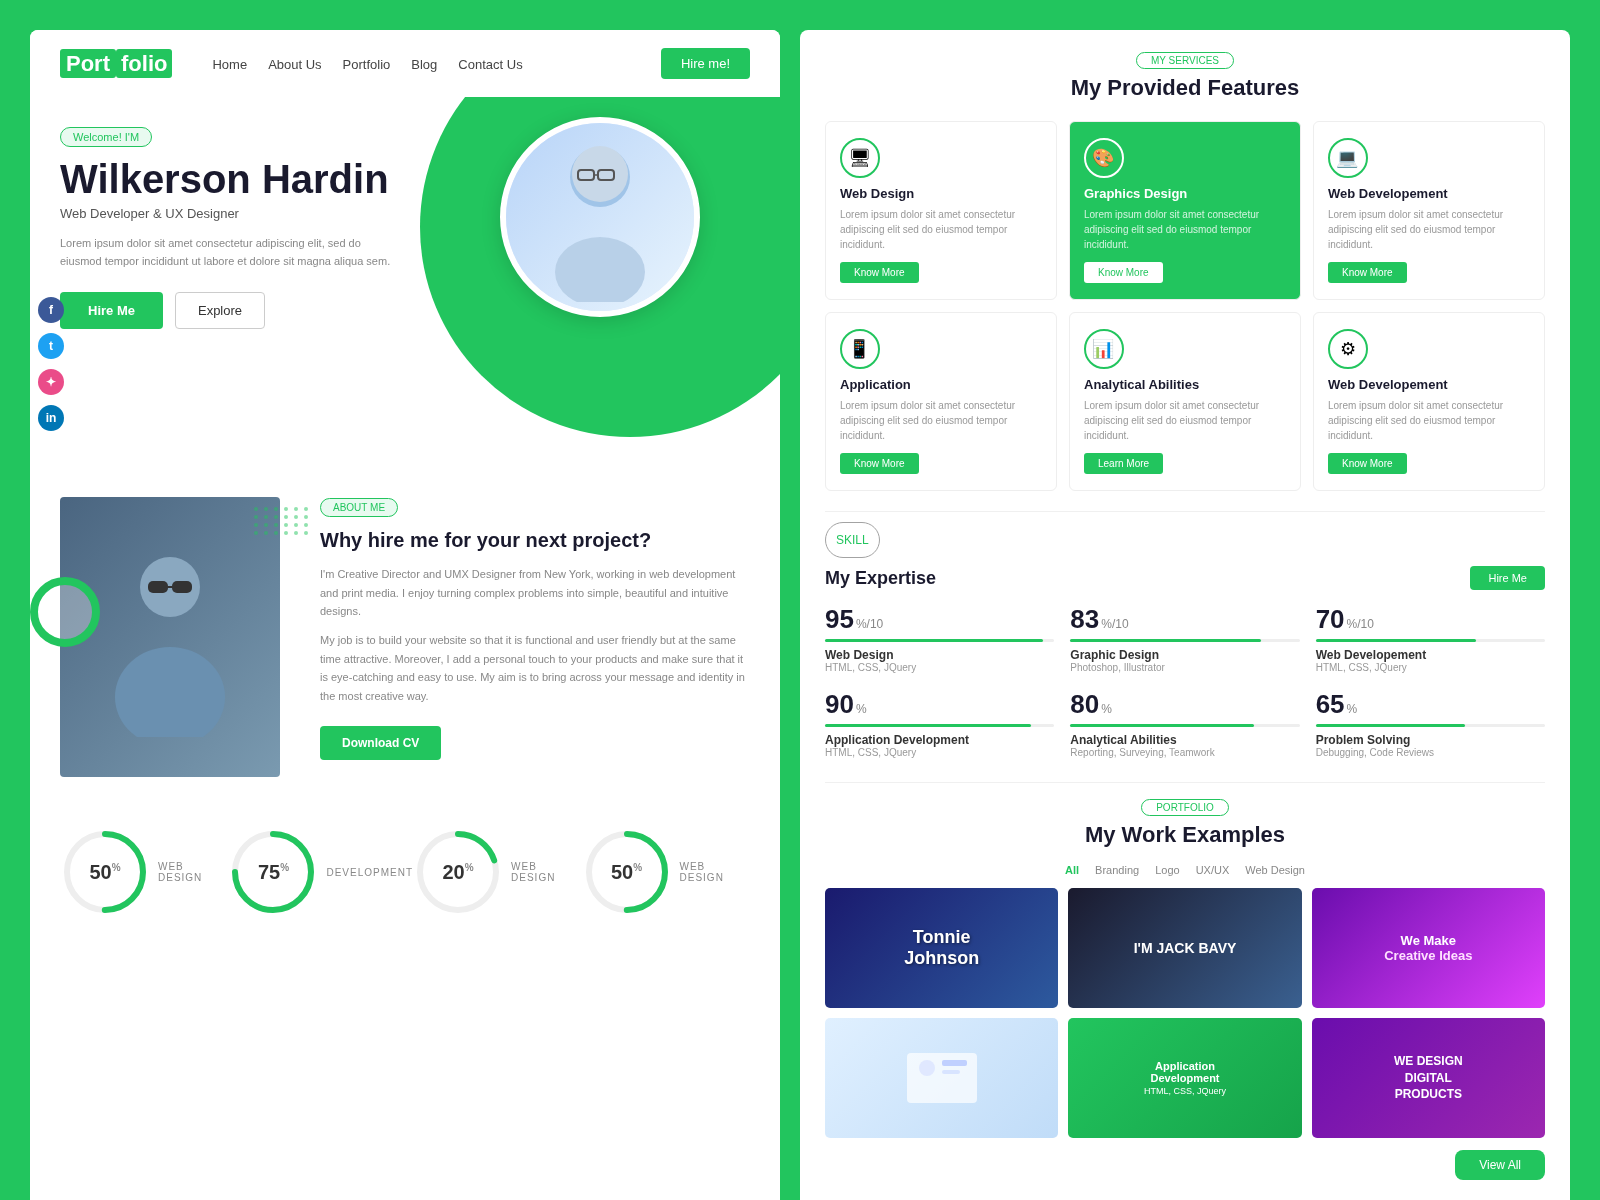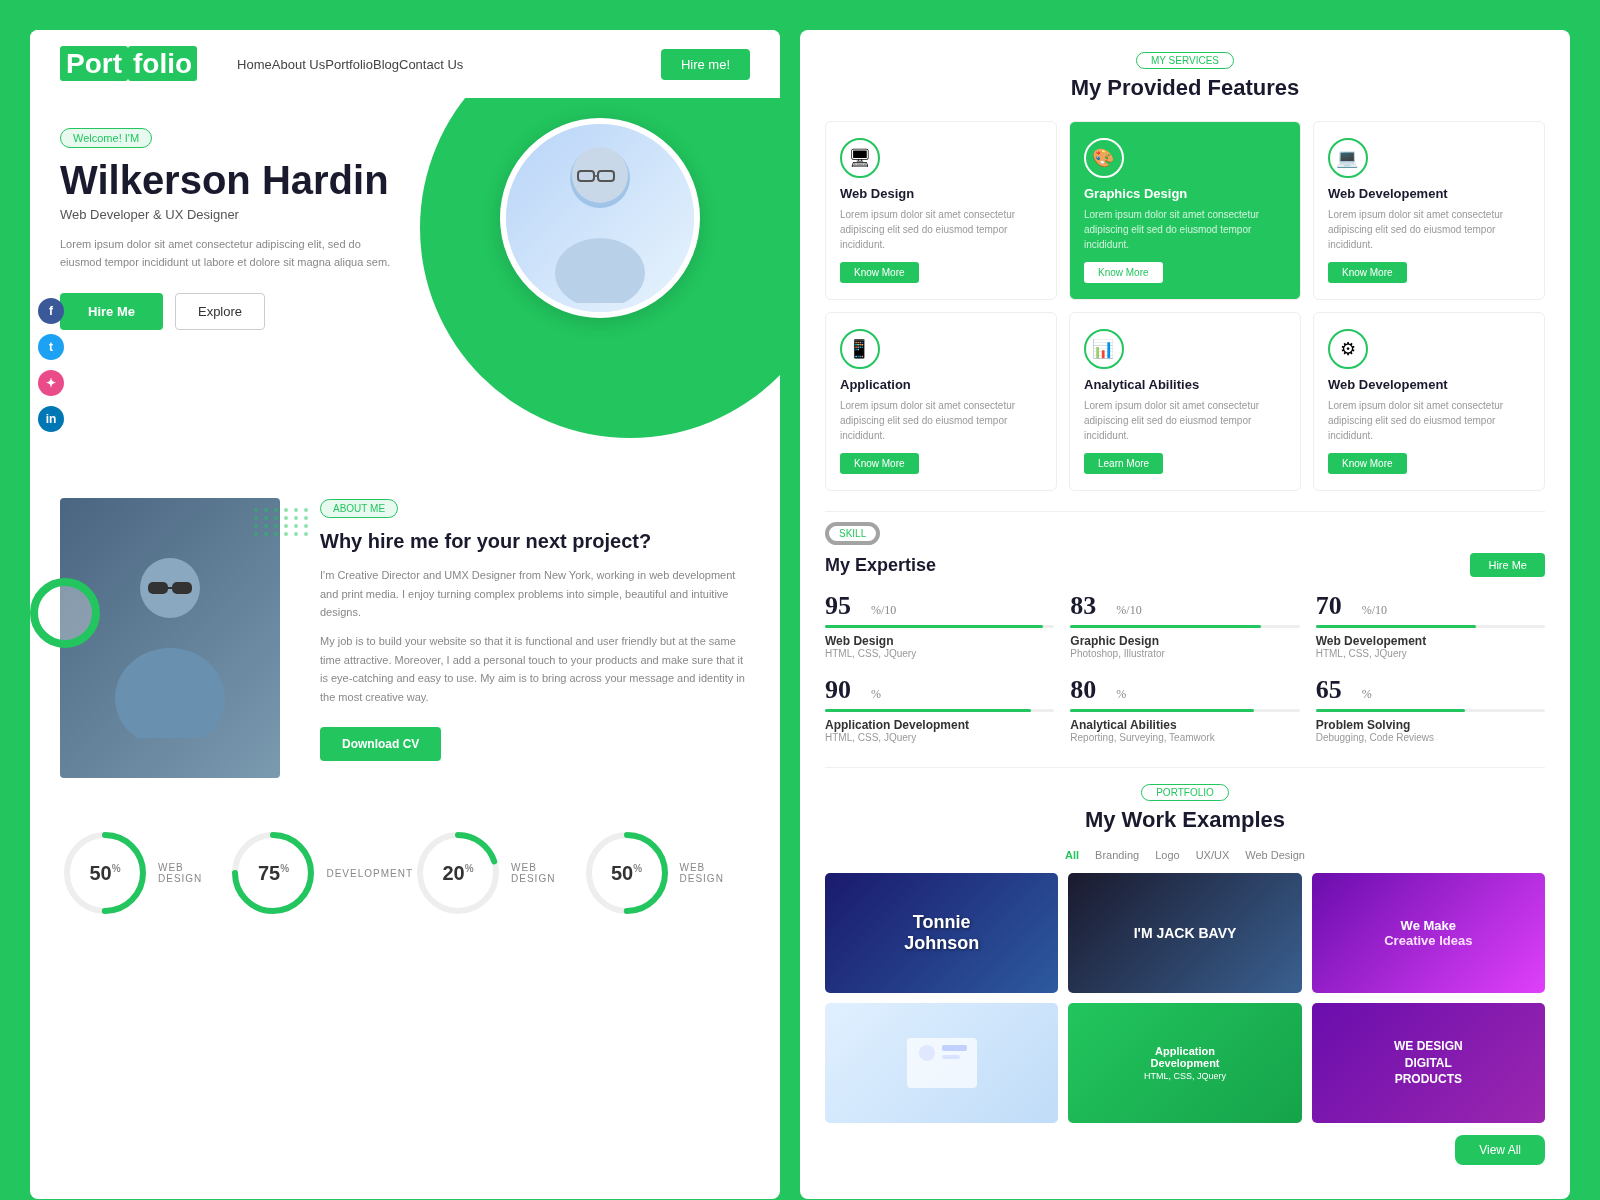--- a/index.html
+++ b/index.html
@@ -26,35 +26,35 @@
     .nav {
       display: flex;
       align-items: center;
       padding: 18px 30px;
       gap: 30px;
       background: #fff;
       position: relative;
       z-index: 10;
     }
     .logo {
-      font-size: 28px;
+      font-size: 22px;
       font-weight: 700;
       color: #222;
       margin-right: 10px;
     }
     .logo span {
       color: #22c55e;
       background: #22c55e;
       color: #fff;
       padding: 2px 6px;
       border-radius: 3px;
     }
     .nav-links {
       display: flex;
-      gap: 0;
+      gap: 21px;
       list-style: none;
       flex: 1;
     }
     .nav-links li a {
       text-decoration: none;
       color: #444;
       font-size: 13px;
     }
     .nav-hire-btn {
       background: #22c55e;
@@ -433,39 +433,38 @@
       background: #22c55e;
       color: #fff;
       border: none;
       padding: 6px 18px;
       border-radius: 4px;
       font-size: 11px;
       cursor: pointer;
     }
     .skill-badge {
       display: inline-block;
-      border: 4px solid #a3a3a3;
+      border: 1px solid #a3a3a3;
       color: #22c55e;
-      padding: 2px 10px;
+      padding: 10px 10px;
       border-radius: 20px;
-      font-size: 10px;
+      font-size: 12px;
       margin-bottom: 8px;
     }
     .skills-grid {
       display: grid;
       grid-template-columns: repeat(3, 1fr);
       gap: 16px;
     }
     .skill-item { }
     .skill-percent-row {
       display: flex;
       align-items: baseline;
-      gap: 20px;
+      gap: 2px;
       margin-bottom: 4px;
-      font-family: Liberation Serif, serif;
     }
     .skill-percent-big {
       font-size: 26px;
       font-weight: 700;
       color: #1a1a2e;
     }
     .skill-percent-sup {
       font-size: 12px;
       color: #888;
     }

